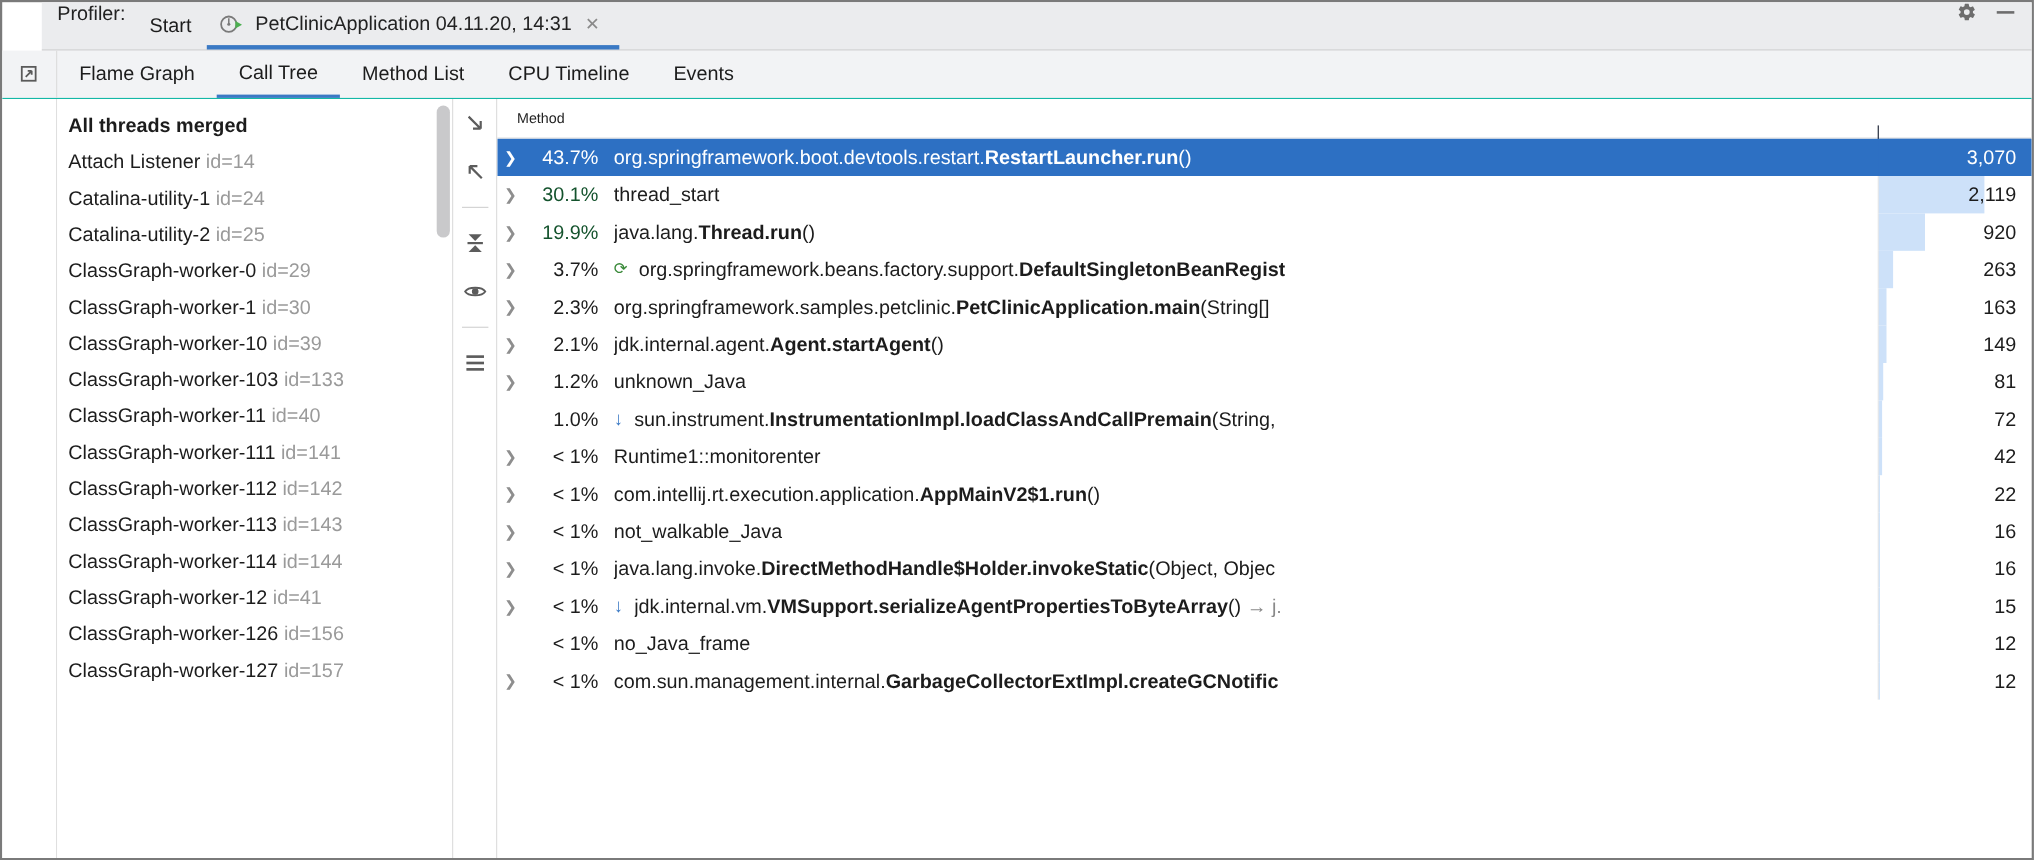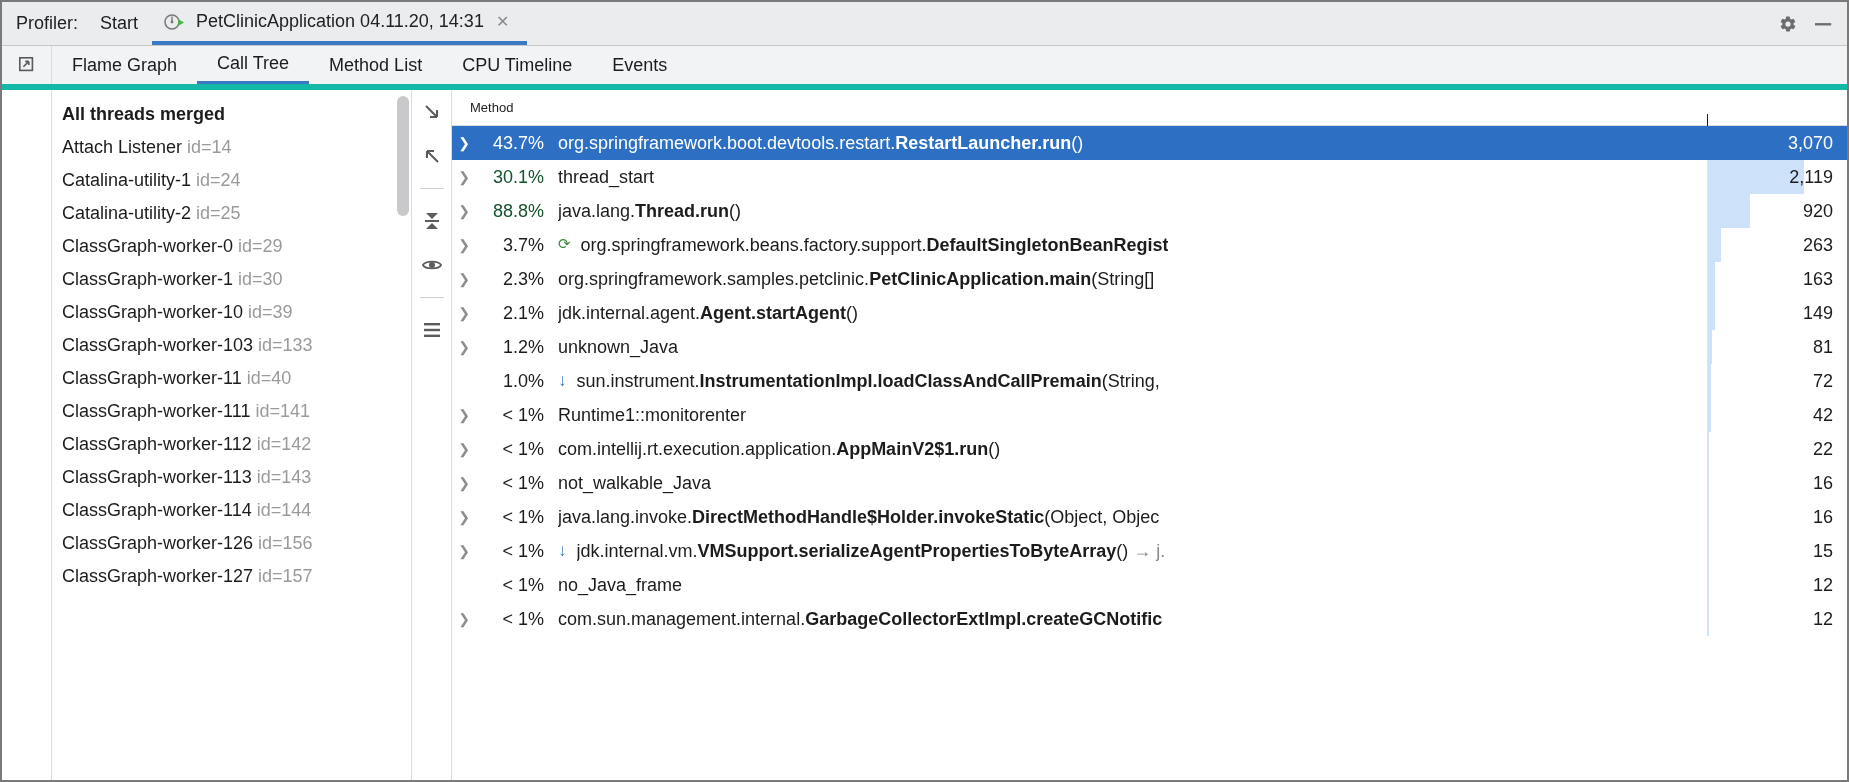--- a/index.html
+++ b/index.html
@@ -9,26 +9,27 @@
     font-size: 17px;
     color: #1c1c1c;
     background: #fff;
     border: 2px solid #7a7a7a;
     overflow: hidden;
   }
 
   
   .toolbar {
     display: flex;
-    align-items: center;
+    align-items: flex-start;
     height: 44px;
     padding: 0 8px 0 6px;
     background: #ebecee;
     border-bottom: 1px solid #c7c7c7;
     font-size: 18px;
+    margin-left: 36px;
   }
   .toolbar-label { padding: 0 8px; color: #222; }
   .toolbar-item { padding: 0 14px; height: 100%; display:flex; align-items:center; cursor:default; }
   .toolbar-tab {
     display: flex; align-items: center; gap: 12px;
     padding: 0 18px 0 12px; height: 100%;
     border-bottom: 4px solid #3a79c4;
     color: #222;
   }
   .toolbar-tab .close { color: #8a8a8a; font-size: 16px; }
@@ -36,21 +37,21 @@
   .run-icon svg { display:block; }
   .toolbar-right { margin-left: auto; display:flex; align-items:center; gap:18px; padding-right:6px; color:#6d6d6d; }
   .gear, .minimize-icon { width:18px; height:18px; display:flex; align-items:center; justify-content:center; }
 
   
   .subtabs-row {
     display: flex;
     align-items: stretch;
     height: 44px;
     background: #f2f3f5;
-    border-bottom: 6px solid #14b8a6;
+    border-bottom: 1px solid #14b8a6;
     font-size: 18px;
   }
   .expand-slot {
     width: 50px; display:flex; align-items:center; justify-content:center;
     border-right: 1px solid #dcdcdc;
     color:#5a5a5a;
   }
   .subtab { padding: 0 20px; display:flex; align-items:center; cursor:default; }
   .subtab.active {
     border-bottom: 3px solid #3a79c4;
@@ -226,20 +227,21 @@
         <div class="thread-row"><span>Catalina-utility-2 </span><span class="thread-id">id=25</span></div>
         <div class="thread-row"><span>ClassGraph-worker-0 </span><span class="thread-id">id=29</span></div>
         <div class="thread-row"><span>ClassGraph-worker-1 </span><span class="thread-id">id=30</span></div>
         <div class="thread-row"><span>ClassGraph-worker-10 </span><span class="thread-id">id=39</span></div>
         <div class="thread-row"><span>ClassGraph-worker-103 </span><span class="thread-id">id=133</span></div>
         <div class="thread-row"><span>ClassGraph-worker-11 </span><span class="thread-id">id=40</span></div>
         <div class="thread-row"><span>ClassGraph-worker-111 </span><span class="thread-id">id=141</span></div>
         <div class="thread-row"><span>ClassGraph-worker-112 </span><span class="thread-id">id=142</span></div>
         <div class="thread-row"><span>ClassGraph-worker-113 </span><span class="thread-id">id=143</span></div>
         <div class="thread-row"><span>ClassGraph-worker-114 </span><span class="thread-id">id=144</span></div>
+        <div class="thread-row"><span>ClassGraph-worker-12 </span><span class="thread-id">id=41</span></div>
         <div class="thread-row"><span>ClassGraph-worker-126 </span><span class="thread-id">id=156</span></div>
         <div class="thread-row"><span>ClassGraph-worker-127 </span><span class="thread-id">id=157</span></div>
       </div>
     <div class="fake-scrollbar"></div>
   </div>
 
   <div class="tool-column">
     <div class="tool-btn">
       <svg viewBox="0 0 20 20" width="20" height="20" fill="none" stroke="#5c5c5c" stroke-width="2">
           <path d="M4 4 L15 15 M15 15 H8 M15 15 V8"></path>
@@ -297,21 +299,21 @@
           <div class="method-cell">
             <span class="method-text">thread_start</span>
           </div>
           <div class="samples-cell">
             <div class="samples-bar" style="width: 69%;"></div>
             <div class="samples-num">2,119</div>
           </div>
         </div>
         <div class="ct-row">
           <div class="ct-caret">❯</div>
-          <div class="pct red">88.8%</div>
+          <div class="pct red">19.9%</div>
           <div class="method-cell">
             <span class="method-text">java.lang.<b>Thread.run</b>()</span>
           </div>
           <div class="samples-cell">
             <div class="samples-bar" style="width: 30%;"></div>
             <div class="samples-num">920</div>
           </div>
         </div>
         <div class="ct-row">
           <div class="ct-caret">❯</div>

